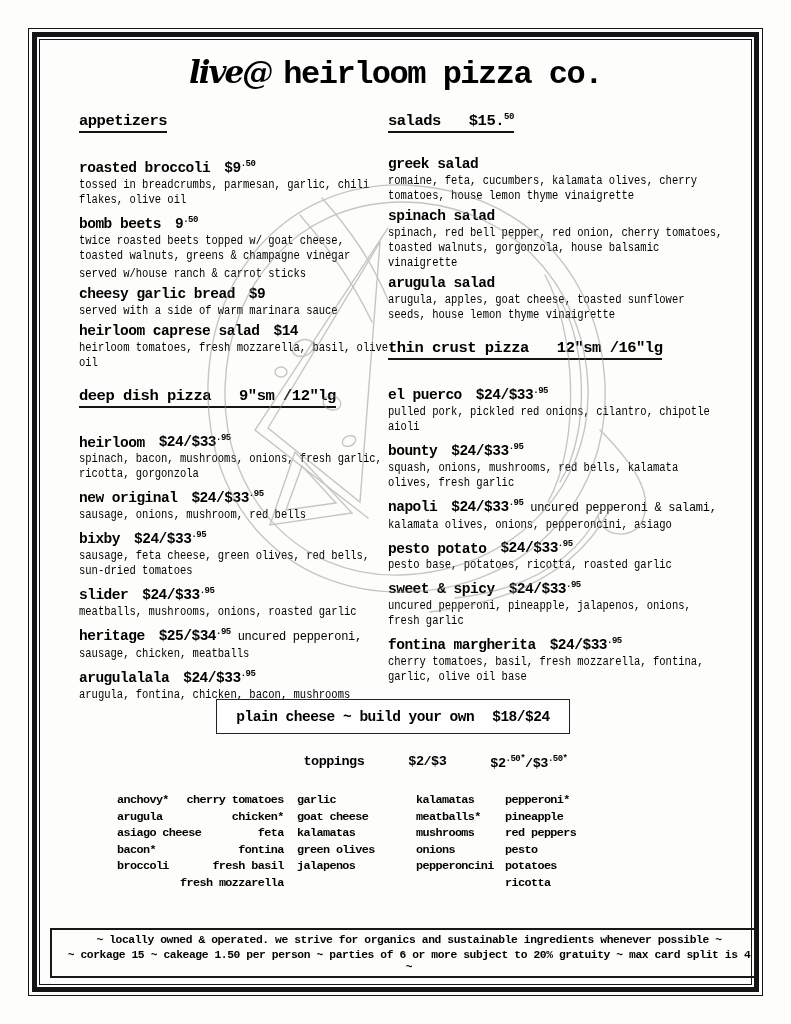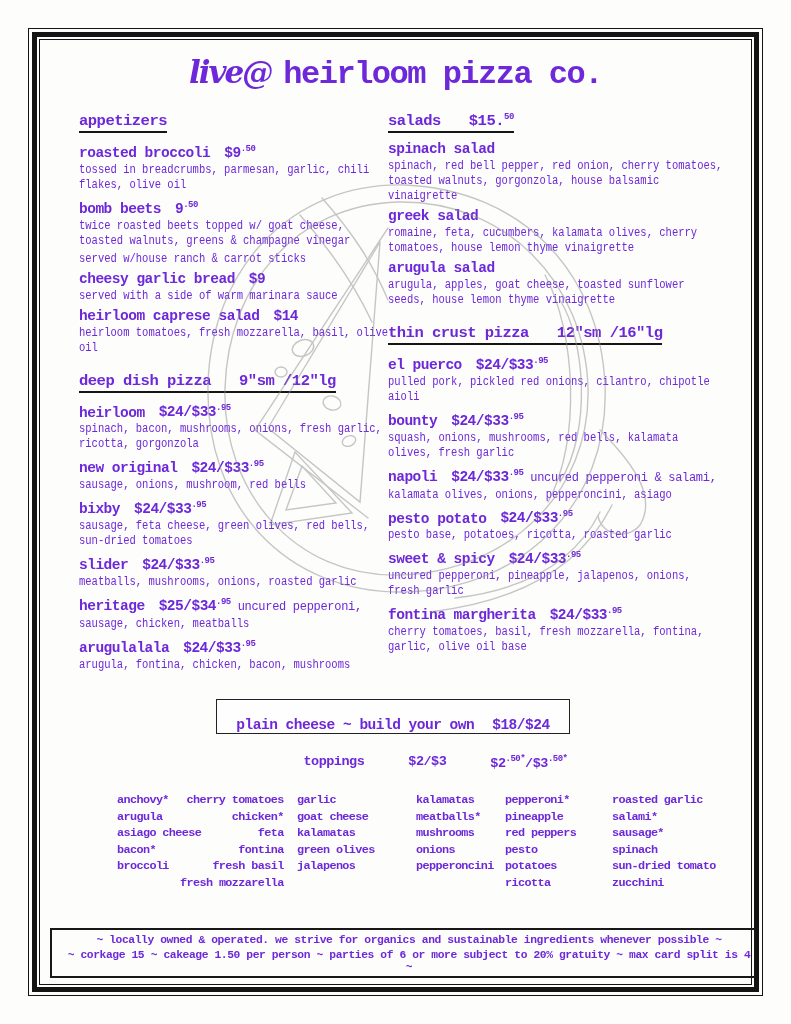--- a/index.html
+++ b/index.html
@@ -1,46 +1,46 @@
 <!DOCTYPE html>
 <html><head>
 <meta charset="utf-8">
 <style>
   html,body{margin:0;padding:0;background:#ffffff;}
   .page{position:relative;width:791px;height:1024px;background:#fdfdfc;
-        font-family:"Liberation Mono","DejaVu Sans Mono",monospace;color:#6d28d9;overflow:hidden;}
+        font-family:"Liberation Mono","DejaVu Sans Mono",monospace;color:#000000;overflow:hidden;}
   
   .frame-a{position:absolute;inset:28px;border:1.5px solid #141414;pointer-events:none;}
   .frame-b{position:absolute;inset:3px;border:5px solid #141414;}
   .frame-c{position:absolute;inset:2px;border:1.5px solid #141414;}
   
   .title{position:absolute;top:54px;left:0;width:100%;text-align:center;white-space:nowrap;z-index:2;}
   .logo-script{font-family:"DejaVu Serif",serif;font-style:italic;font-weight:bold;font-size:31px;
                letter-spacing:-2px;margin-right:12px;}
   .logo-main{font-weight:bold;font-size:32px;letter-spacing:-1.5px;}
   
   .col{position:absolute;top:112px;z-index:2;}
   .col-left{left:79px;width:312px;}
   .col-right{left:388px;width:337px;}
   .menu-section + .menu-section{margin-top:16px;}
-  .sec-head{display:inline-block;border-bottom:2px solid #151515;padding-bottom:1px;margin-bottom:7px;
+  .sec-head{display:inline-block;border-bottom:2px solid #151515;padding-bottom:1px;margin-bottom:22px;
             font-weight:bold;font-size:15.5px;letter-spacing:-0.5px;white-space:pre;}
   .sec-sizes,.sec-price{margin-left:28px;}
   .menu-item{margin-bottom:3px;}
   .item-line{font-weight:bold;font-size:14.5px;letter-spacing:-0.5px;line-height:18px;white-space:nowrap;}
   .item-price{margin-left:14px;}
   sup{font-size:9px;vertical-align:super;letter-spacing:-0.5px;}
   .item-desc-inline{font-weight:normal;font-size:12px;letter-spacing:-0.3px;}
   .item-desc{font-weight:normal;font-size:12.3px;line-height:15px;margin-top:1px;
              width:117%;transform:scaleX(0.855);transform-origin:0 0;}
   
   .info-line{position:absolute;top:662px;left:55px;right:45px;display:flex;justify-content:center;gap:22px;
              font-weight:bold;font-size:11.8px;letter-spacing:-0.6px;white-space:pre;z-index:2;}
   .build-box{position:absolute;top:699px;left:216px;width:352px;height:33px;border:1.5px solid #222;
-             display:flex;align-items:flex-end;justify-content:center;gap:18px;
+             display:flex;align-items:center;justify-content:center;gap:18px;
              font-weight:bold;font-size:14.5px;letter-spacing:-0.5px;z-index:2;background:rgba(255,255,255,.6);}
   .toppings-head{position:absolute;top:754px;left:40px;width:100%;display:flex;justify-content:center;gap:44px;
                  font-weight:bold;font-size:13.5px;letter-spacing:-0.5px;z-index:2;}
   .toppings-grid{position:absolute;top:792px;left:0;width:100%;height:110px;
                  font-weight:bold;font-size:11.8px;line-height:16.5px;letter-spacing:-0.6px;z-index:2;}
   .top-col{position:absolute;top:0;white-space:pre;}
   .top-col-0{left:85px;margin-left:32px;} .top-col-1{left:180px;text-align:right;} .top-col-2{left:297px;}
   .top-col-3{left:416px;} .top-col-4{left:505px;} .top-col-5{left:612px;}
   
   .footer-box{position:absolute;left:50px;top:928px;width:690px;height:46px;border:2px solid #181818;
@@ -138,26 +138,26 @@
           </div>
         </div>
     </section>
   </div>
 
   <div class="col col-right">
     <section class="menu-section">
       <div class="sec-head"><span class="sec-title">salads</span><span class="sec-price">$15.<sup>50</sup></span></div>
       <div>
           <div class="menu-item">
+            <div class="item-line"><span class="item-name">greek salad</span></div>
+            <div class="item-desc">romaine, feta, cucumbers, kalamata olives, cherry tomatoes, house lemon thyme vinaigrette</div>
+          </div>
+          <div class="menu-item">
             <div class="item-line"><span class="item-name">spinach salad</span></div>
             <div class="item-desc">spinach, red bell pepper, red onion, cherry tomatoes, toasted walnuts, gorgonzola, house balsamic vinaigrette</div>
-          </div>
-          <div class="menu-item">
-            <div class="item-line"><span class="item-name">greek salad</span></div>
-            <div class="item-desc">romaine, feta, cucumbers, kalamata olives, cherry tomatoes, house lemon thyme vinaigrette</div>
           </div>
           <div class="menu-item">
             <div class="item-line"><span class="item-name">arugula salad</span></div>
             <div class="item-desc">arugula, apples, goat cheese, toasted sunflower seeds, house lemon thyme vinaigrette</div>
           </div>
         </div>
     </section>
     <section class="menu-section">
       <div class="sec-head"><span class="sec-title">thin crust pizza</span><span class="sec-sizes">12"sm /16"lg</span></div>
       <div>
@@ -200,20 +200,19 @@
     <span>$2/$3</span>
     <span>$2<sup>.50*</sup>/$3<sup>.50*</sup></span>
   </div>
 
   <div class="toppings-grid">
     <div class="top-col top-col-0"><div>anchovy*</div><div>arugula</div><div>asiago cheese</div><div>bacon*</div><div>broccoli</div></div>
     <div class="top-col top-col-1"><div>cherry tomatoes</div><div>chicken*</div><div>feta</div><div>fontina</div><div>fresh basil</div><div>fresh mozzarella</div></div>
     <div class="top-col top-col-2"><div>garlic</div><div>goat cheese</div><div>kalamatas</div><div>green olives</div><div>jalapenos</div></div>
     <div class="top-col top-col-3"><div>kalamatas</div><div>meatballs*</div><div>mushrooms</div><div>onions</div><div>pepperoncini</div></div>
     <div class="top-col top-col-4"><div>pepperoni*</div><div>pineapple</div><div>red peppers</div><div>pesto</div><div>potatoes</div><div>ricotta</div></div>
-    <div class="top-col top-col-5"><div>roasted garlic</div><div>salami*</div><div>sausage*</div><div>spinach</div><div>sun-dried tomato</div><div>zucchini</div></div>
   </div>
 
   <div class="footer-box">
     <div>~ locally owned &amp; operated. we strive for organics and sustainable ingredients whenever possible ~</div>
     <div>~ corkage 15 ~ cakeage 1.50 per person ~ parties of 6 or more subject to 20% gratuity ~ max card split is 4 ~</div>
   </div>
 </div>
 
 </body></html>

